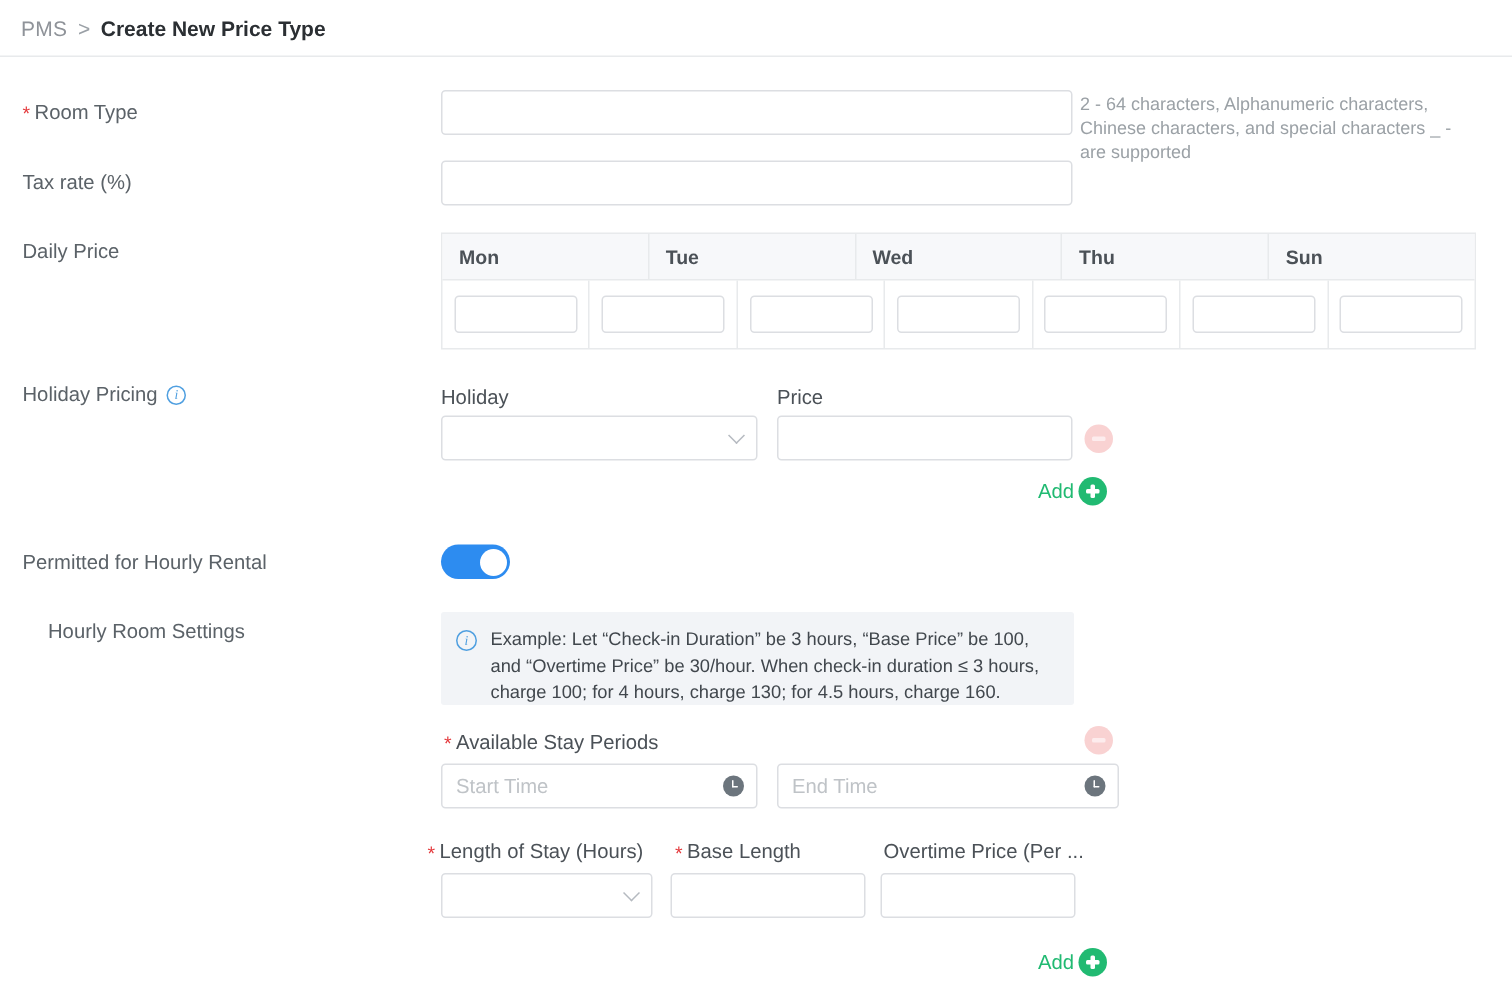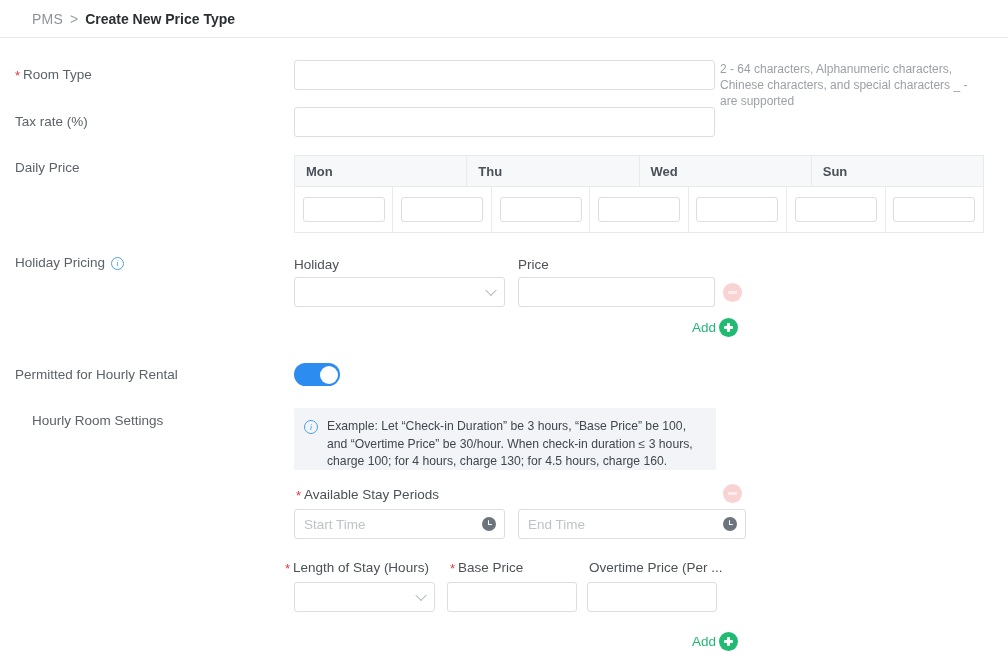--- a/index.html
+++ b/index.html
@@ -9,21 +9,21 @@
     background: #ffffff;
     font-family: "Liberation Sans", sans-serif;
     -webkit-font-smoothing: antialiased;
   }
   .page { position: relative; width: 1008px; height: 670px; overflow: hidden; background: #fff; }
 
   
   .header {
     position: absolute; left: 0; top: 0; width: 1008px; height: 38px;
     border-bottom: 1px solid #e8eaec; background: #fff;
-    display: flex; align-items: center; padding-left: 32px; text-align: center;
+    display: flex; align-items: center; padding-left: 14px; text-align: center;
   }
   .bc-root { font-size: 14px; color: #8f9399; letter-spacing: .2px; }
   .bc-sep { font-size: 14px; color: #9aa0a6; margin: 0 7px; }
   .bc-current { font-size: 14px; color: #2b2f33; font-weight: bold; }
 
   
   .label {
     position: absolute; font-size: 13.5px; color: #5b6268; white-space: nowrap;
   }
   .req-star { color: #e4393c; font-size: 13px; margin-right: 3px; position: relative; top: 1px; }
@@ -165,22 +165,23 @@
 
   <div class="label" style="left:15px; top:114px;">Tax rate (%)</div>
   <div class="field input" style="left:294px; top:107px; width:421px;">
     <span class="ph"></span>
   </div>
 
   <div class="label" style="left:15px; top:160px;">Daily Price</div>
   <div class="dp-table">
     <div class="dp-head">
       <div>Mon</div>
+      <div>Tue</div>
+      <div>Wed</div>
       <div>Thu</div>
-      <div>Wed</div>
       <div>Sun</div>
     </div>
     <div class="dp-body">
       <div class="cell">
           <input type="text" value="" style="">
         </div>
       <div class="cell">
           <input type="text" value="" style="">
         </div>
       <div class="cell">
@@ -250,21 +251,21 @@
 
   <div class="sublabel" style="left:285px; top:560px;">
     <span class="req-star">*</span><span>Length of Stay (Hours)</span>
   </div>
   <div class="sel" style="left:294px; top:582px; width:141px;">
     <span class="ph"></span>
     <span class="chev"></span>
   </div>
 
   <div class="sublabel" style="left:450px; top:560px;">
-    <span class="req-star">*</span><span>Base Price</span>
+    <span class="req-star">*</span><span>Base Length</span>
   </div>
   <div class="field input" style="left:447px; top:582px; width:130px;">
     <span class="ph"></span>
   </div>
 
   <div class="sublabel" style="left:589px; top:560px;">Overtime Price (Per ...</div>
   <div class="field input" style="left:587px; top:582px; width:130px;">
     <span class="ph"></span>
   </div>
 

